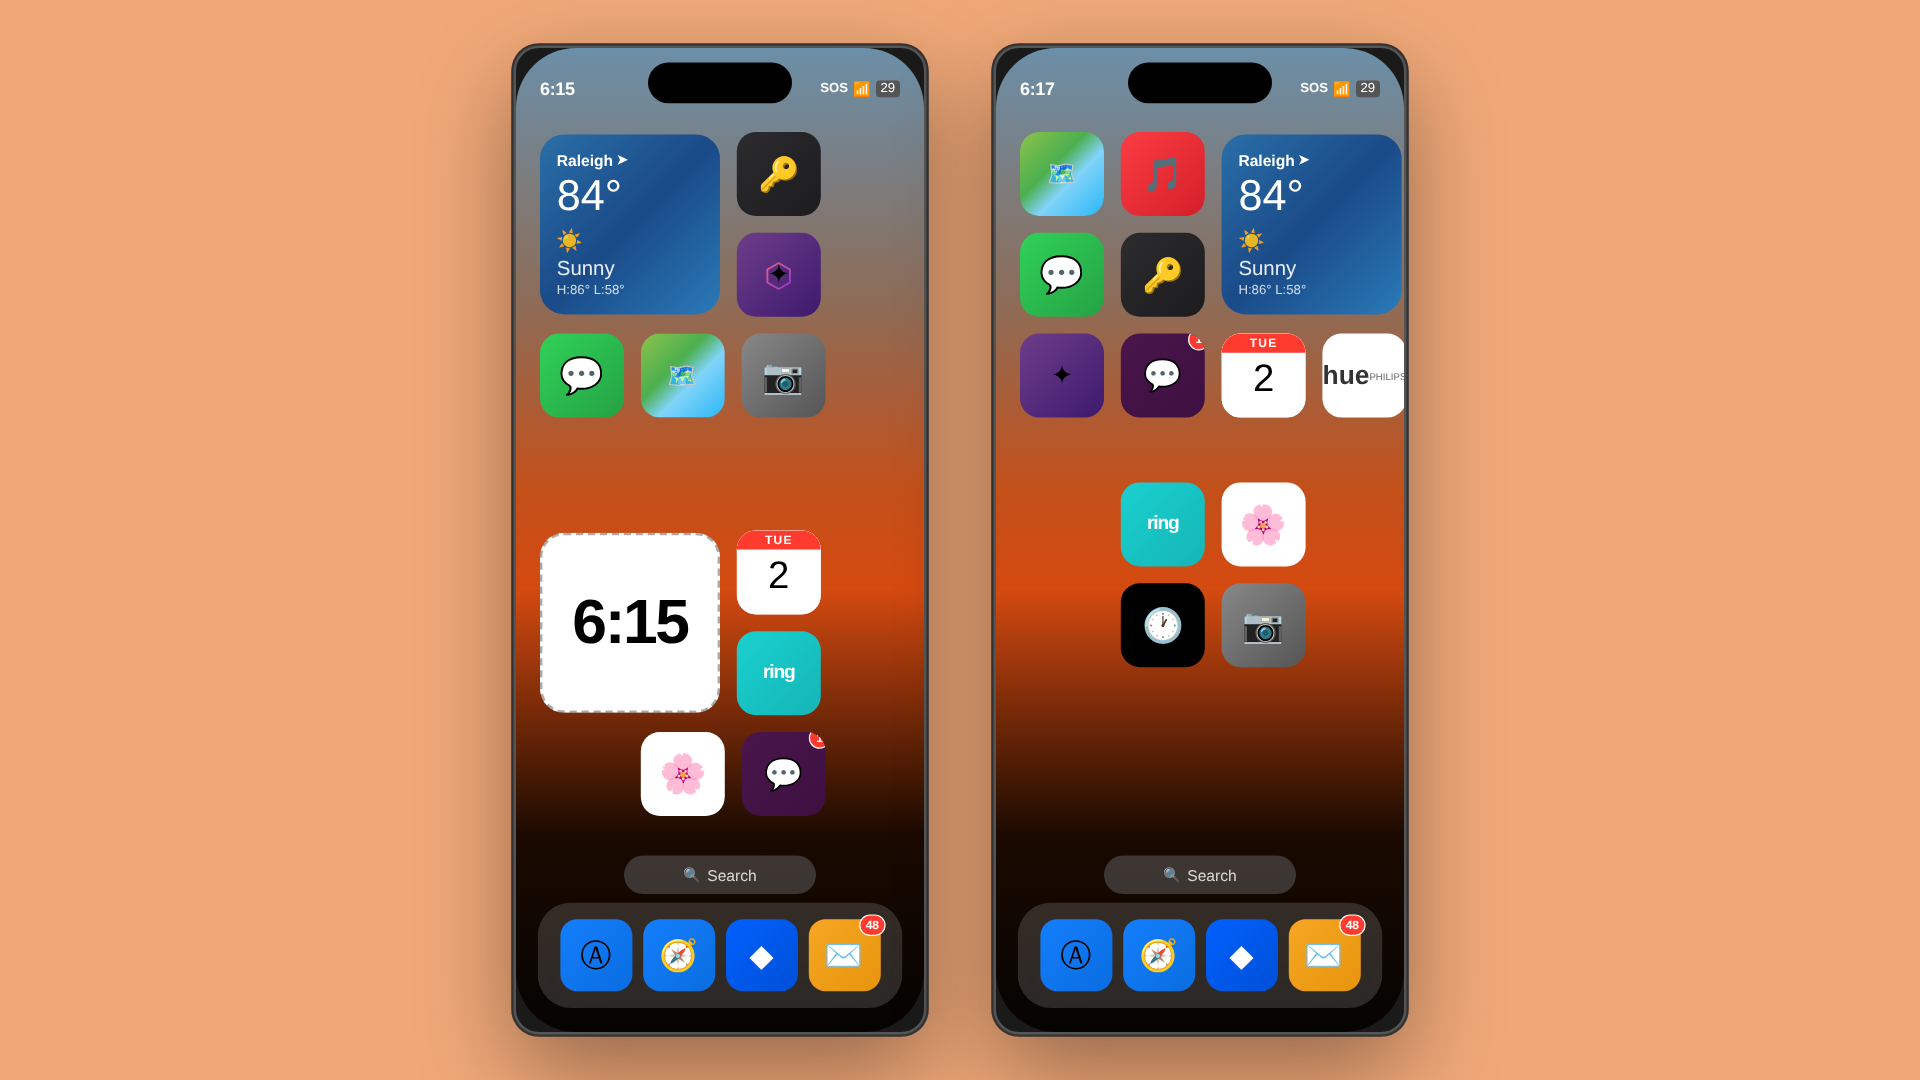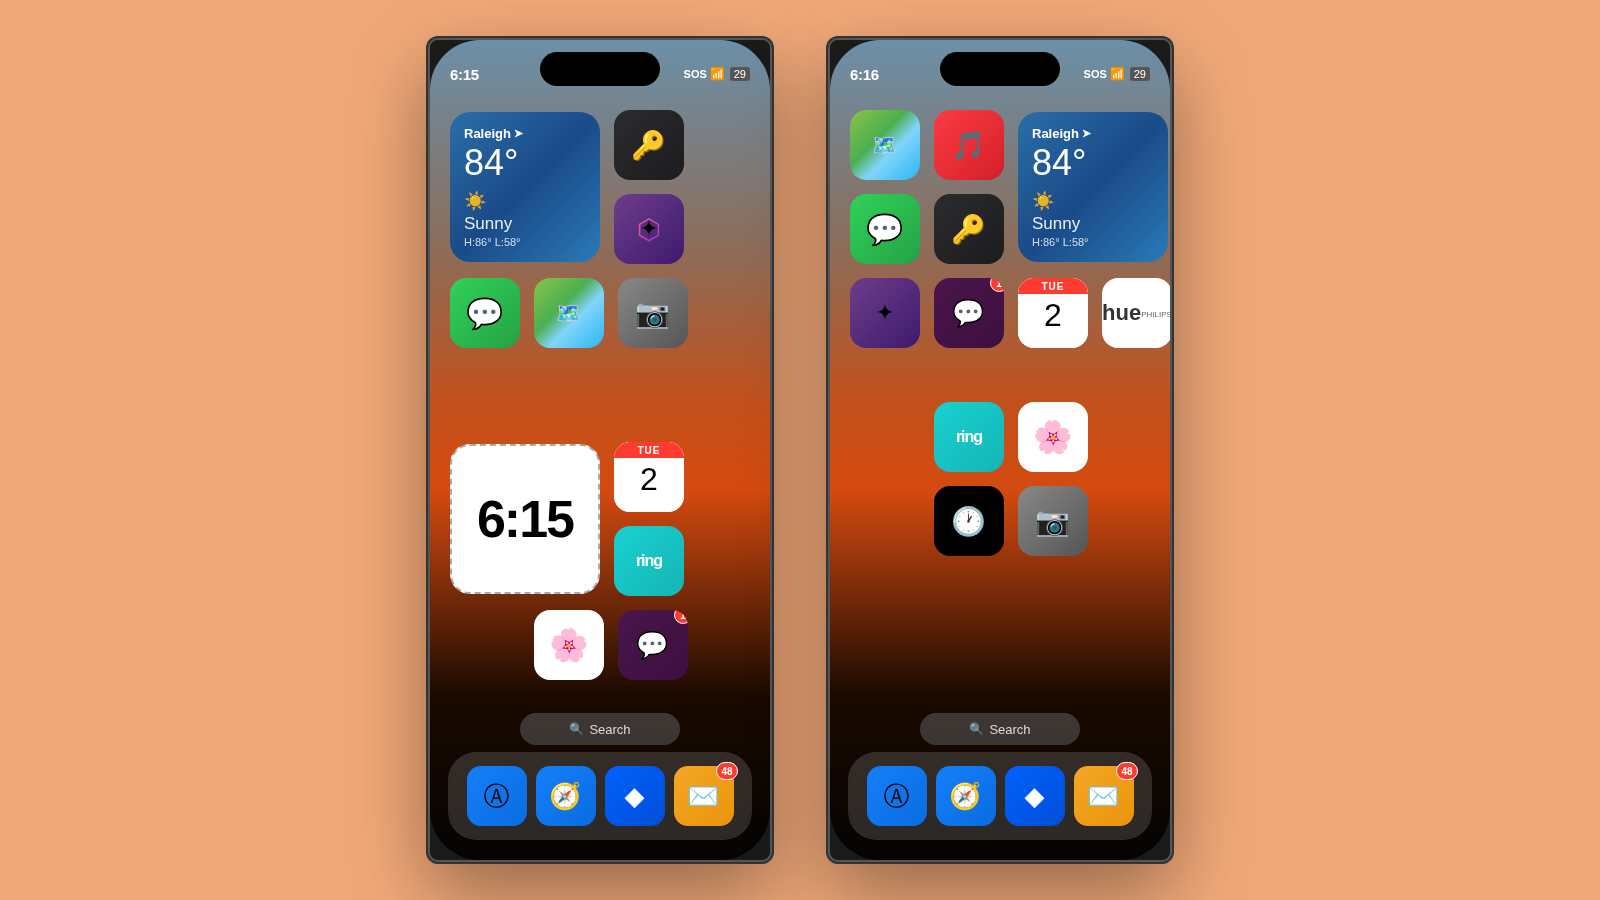--- a/index.html
+++ b/index.html
@@ -12,21 +12,21 @@
       justify-content: center;
       gap: 60px;
       font-family: -apple-system, BlinkMacSystemFont, 'SF Pro Display', 'Helvetica Neue', sans-serif;
       overflow: hidden;
     }
 
     .phone {
       width: 340px;
       height: 820px;
       background: #1a1a1a;
-      border-radius: 8px;
+      border-radius: 19px;
       position: relative;
       box-shadow: 0 0 0 2px #555, 0 0 0 4px #333, 0 30px 80px rgba(0,0,0,0.4);
       overflow: hidden;
     }
 
     .phone-screen {
       position: absolute;
       top: 0; left: 0; right: 0; bottom: 0;
       border-radius: 50px;
       overflow: hidden;
@@ -427,21 +427,21 @@
       </div>
     </div>
   </div>
 </div>
 
 <div class="phone">
   <div class="phone-screen">
     <div class="dynamic-island"></div>
 
     <div class="status-bar">
-      <span class="status-time">6:16</span>
+      <span class="status-time">6:17</span>
       <div class="status-right">
         <span style="font-size:11px;font-weight:600;color:white;">SOS</span>
         <span style="font-size:12px;">📶</span>
         <span style="font-size:11px;background:#555;border-radius:3px;padding:1px 4px;color:white;">29</span>
       </div>
     </div>
 
     <div class="apps-area">
 
       <div class="app-row">

